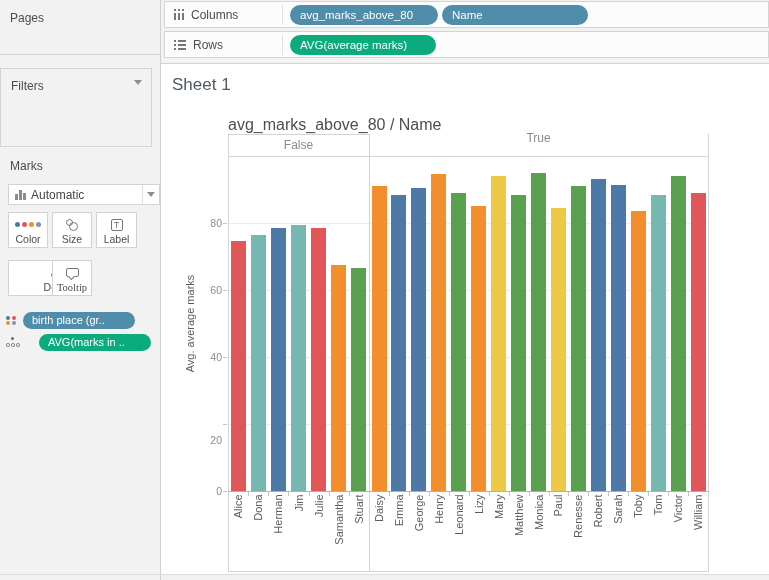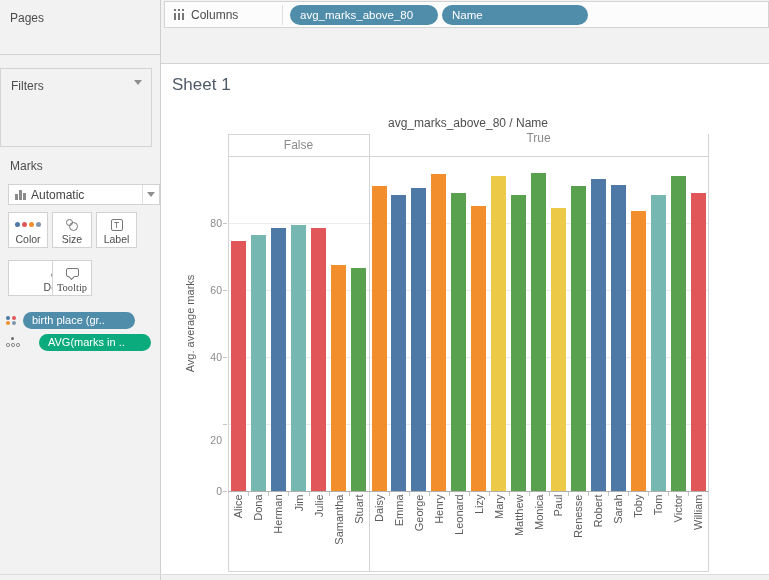--- a/index.html
+++ b/index.html
@@ -90,22 +90,22 @@
   .icon-cols i { position: relative; display: block; width: 2px; height: 7px; background: #777; margin-top: 4px; }
   .icon-cols i::before { content: ""; position: absolute; top: -4px; left: 0; width: 2px; height: 2px; background: #777; }
   .icon-rows { display: flex; flex-direction: column; gap: 2px; margin-left: 9px; }
   .icon-rows i { position: relative; display: block; height: 2px; width: 8px; background: #777; margin-left: 4px; }
   .icon-rows i::before { content: ""; position: absolute; left: -4px; top: 0; width: 2px; height: 2px; background: #777; }
 
   
   #sheet { position: absolute; left: 161px; top: 63px; width: 608px; height: 511px;
            background: #fff; border-top: 1px solid #d4d4d4; }
   #sheet-title { position: absolute; left: 11px; top: 11px; font-size: 17px; color: #4e5a66; }
-  #chart-title { position: absolute; left: 67px; top: 52px; width: 480px; text-align: center;
-                 font-size: 12px; color: #4e4e4e; }
+  #chart-title { position: absolute; left: 67px; top: 52px; width: 480px; text-align: left;
+                 font-size: 16px; color: #4e4e4e; }
   #y-axis-title { position: absolute; left: -71px; top: 253px; width: 200px; height: 13px;
                   transform: rotate(-90deg); text-align: center; font-size: 11px; color: #5c5c5c; }
   #chart { position: absolute; left: 0; top: 0; width: 608px; height: 511px; }
   .phead { font-size: 12px; color: #8a8a8a; line-height: 22px; text-align: center; white-space: nowrap; }
   .xlabel { transform: rotate(-90deg); text-align: right; font-size: 11px; color: #5c5c5c;
             white-space: nowrap; height: 13px; line-height: 13px; }
   .ytick { text-align: right; font-size: 10.5px; color: #8b8b8b; height: 13px; line-height: 13px; }
 
   #bottom-line { position: absolute; left: 0; top: 574px; width: 769px; height: 1px; background: #dcdcdc; }
   #bottom-strip { position: absolute; left: 161px; top: 575px; width: 608px; height: 5px; background: #f1f1f1; }
@@ -215,20 +215,30 @@
         <i></i>
         <i></i>
         <i></i>
       </span>
     <span class="slabel">Columns</span>
     <span class="shelf-sep"></span>
     <span class="shelf-pill" style="left:125px; width:148px; background:#4f8dab;">avg_marks_above_80</span>
     <span class="shelf-pill" style="left:277px; width:146px; background:#4f8dab;">Name</span>
   </div>
 
+  <div class="shelf-card" id="rows-shelf">
+    <span class="icon-rows">
+        <i></i>
+        <i></i>
+        <i></i>
+      </span>
+    <span class="slabel">Rows</span>
+    <span class="shelf-sep"></span>
+    <span class="shelf-pill" style="left:125px; width:146px; background:#0cab7e;">AVG(average marks)</span>
+  </div>
 
   <div id="sheet">
     <div id="sheet-title">Sheet 1</div>
     <div id="chart-title">avg_marks_above_80 / Name</div>
     <div id="y-axis-title">Avg. average marks</div>
     <div id="chart">
         <div class="abs" style="left: 68px; top: 360px; width: 479px; height: 1px; background: rgb(236, 236, 236);"></div>
         <div class="abs" style="left: 68px; top: 293px; width: 479px; height: 1px; background: rgb(236, 236, 236);"></div>
         <div class="abs" style="left: 68px; top: 226px; width: 479px; height: 1px; background: rgb(236, 236, 236);"></div>
         <div class="abs" style="left: 68px; top: 159px; width: 479px; height: 1px; background: rgb(236, 236, 236);"></div>

